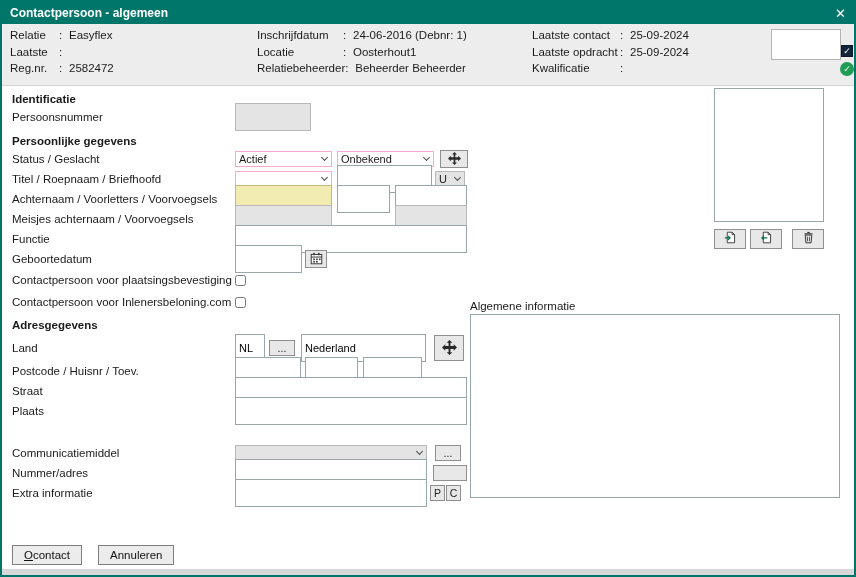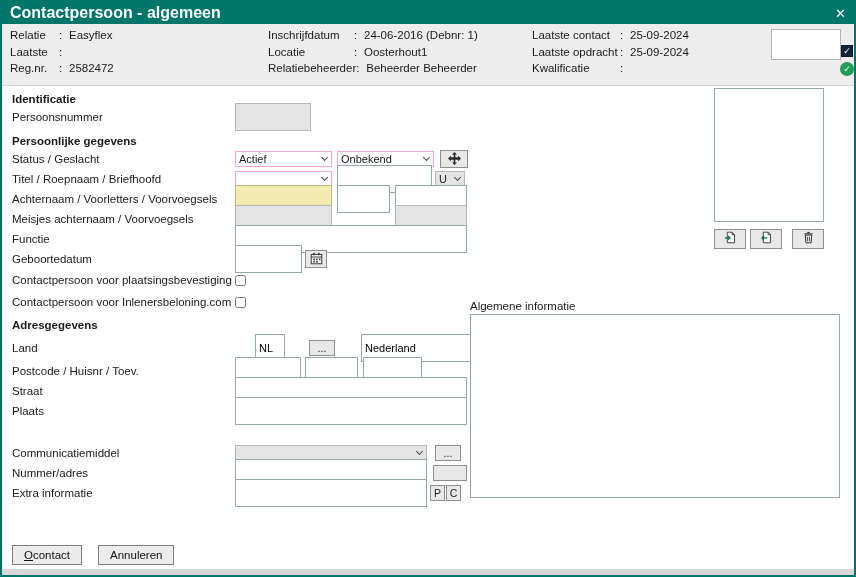--- a/index.html
+++ b/index.html
@@ -1,40 +1,40 @@
 <!DOCTYPE html>
 <html><head>
 <meta charset="utf-8">
 <style>
   html,body{margin:0;padding:0;background:#f2f2f2;font-family:"Liberation Sans",sans-serif;}
   *{box-sizing:border-box;}
   .window{position:relative;width:856px;height:577px;background:#fff;border:2px solid #00756A;overflow:hidden;}
   
   .titlebar{height:22px;background:#00756A;color:#fff;display:flex;align-items:center;padding:0 8px;}
-  .titlebar .title{font-size:16px;font-weight:bold;}
+  .titlebar .title{font-size:12px;font-weight:bold;}
   .titlebar .close{margin-left:auto;font-size:13px;cursor:pointer;line-height:1;}
   
   .header{position:relative;height:62px;background:#EDEDED;border-bottom:1px solid #d6d6d6;font-size:11.5px;color:#1b1b1b;}
   .hcol{position:absolute;top:3px;}
   .hrow{height:16.5px;display:flex;align-items:center;white-space:nowrap;}
   .hlabel{display:inline-block;}
   .c1 .hlabel{min-width:49px;}
   .c2 .hlabel{min-width:86px;}
   .c3 .hlabel{min-width:88px;}
   .hcolon{display:inline-block;width:8px;text-align:left;}
   .hvalue{margin-left:2px;}
   .mini-photo{position:absolute;left:769px;top:5px;width:70px;height:31px;background:#fff;border:1px solid #b3b3b3;}
   .hdr-check{position:absolute;left:839px;top:21px;width:12px;height:12px;background:#13243a;border:1px solid #0c1929;color:#fff;font-size:9px;line-height:10px;text-align:center;cursor:pointer;}
   .hdr-ok{position:absolute;left:838px;top:38px;width:14px;height:14px;background:#1F9D55;border-radius:50%;color:#fff;font-size:9px;line-height:14px;text-align:center;}
   
   .body{position:relative;height:486px;background:#fff;padding:5px 10px 0 10px;font-size:11.5px;color:#1a1a1a;}
   .sect{height:16px;display:flex;align-items:center;font-weight:bold;}
   .mt6{margin-top:6px;} .mt4{margin-top:4px;} .mt2{margin-top:2px;}
   .row{height:20px;display:flex;align-items:center;}
-  .row.h22{height:22px;} .row.h26{height:26px;gap:20px;}
+  .row.h22{height:22px;} .row.h26{height:26px;}
   .lbl{width:223px;flex:0 0 auto;}
   .inp{height:28px;border:1px solid #98a8a8;background:#fff;font-family:"Liberation Sans",sans-serif;font-size:11px;padding:8px 3px;outline:none;}
   .inp.dis{background:#E4E4E4;border-color:#b8b8b8;}
   .inp.yellow{background:#F2ECB3;border-color:#c4b878;}
   .w30{width:30px;} .w53{width:53px;} .w59{width:59px;} .w66{width:66px;} .w67{width:67px;}
   .w72{width:72px;} .w76{width:76px;} .w95{width:95px;} .w97{width:97px;} .w125{width:125px;}
   .w192{width:192px;} .w232{width:232px;}
   .g5{margin-left:5px;} .g4{margin-left:4px;} .g3{margin-left:3px;} .g6{margin-left:6px;} .g8{margin-left:8px;} .g1{margin-left:1px;} .g63{margin-left:63px;}
   
   .combo{display:flex;align-items:center;height:16px;border:1px solid #f9a8d4;background:#fff;padding-left:3px;cursor:pointer;}
@@ -86,21 +86,21 @@
           <span class="hlabel">Laatste</span>
           <span class="hcolon">:</span>
           <span class="hvalue"></span>
         </div>
       <div class="hrow">
           <span class="hlabel">Reg.nr.</span>
           <span class="hcolon">:</span>
           <span class="hvalue">2582472</span>
         </div>
     </div>
-    <div class="hcol c2" style="left:266px">
+    <div class="hcol c2" style="left:255px">
       <div class="hrow">
           <span class="hlabel">Inschrijfdatum</span>
           <span class="hcolon">:</span>
           <span class="hvalue">24-06-2016  (Debnr: 1)</span>
         </div>
       <div class="hrow">
           <span class="hlabel">Locatie</span>
           <span class="hcolon">:</span>
           <span class="hvalue">Oosterhout1</span>
         </div>

